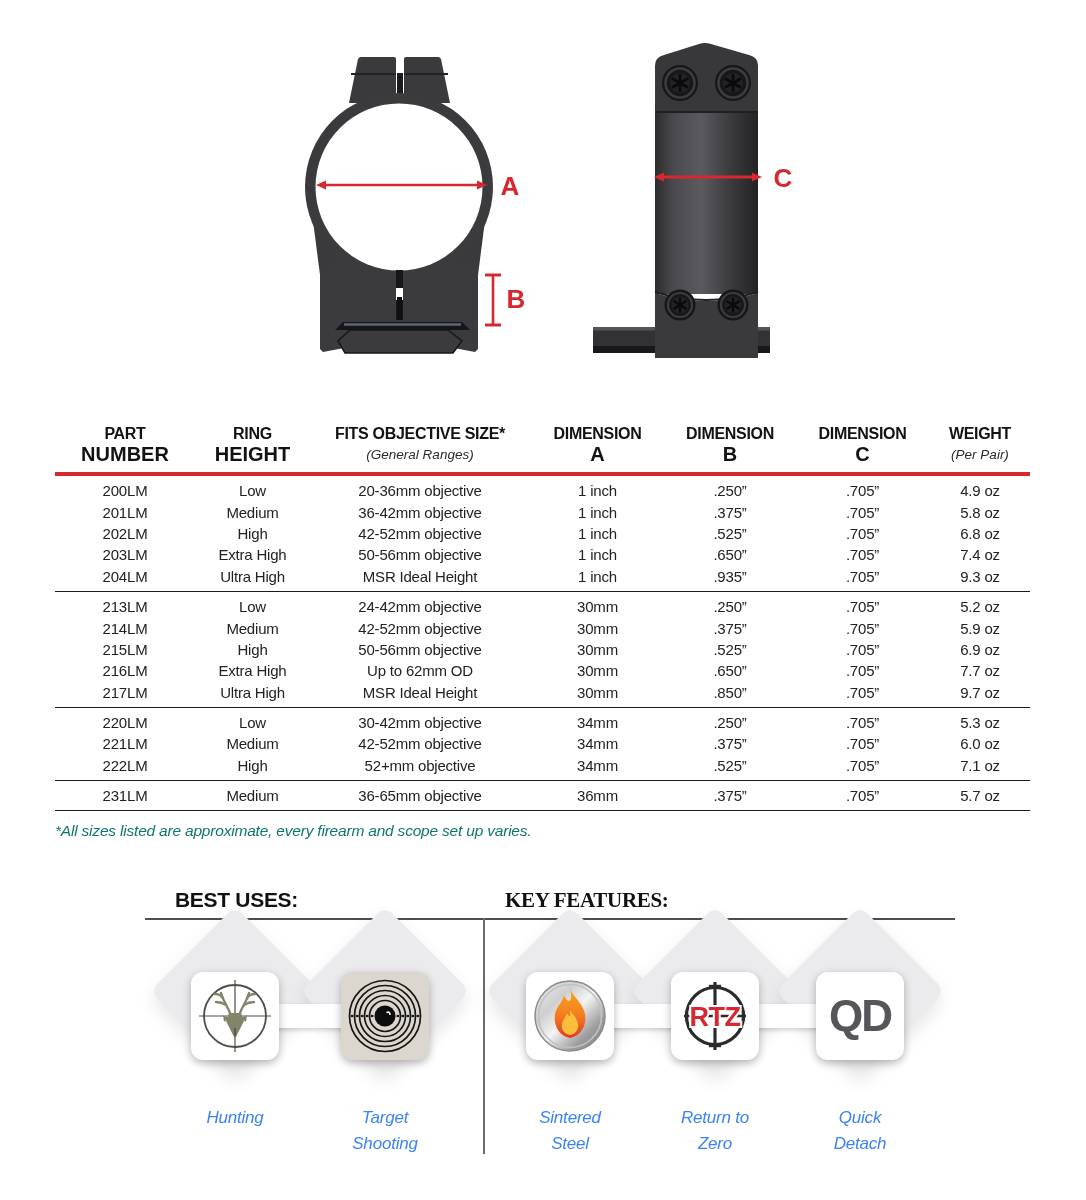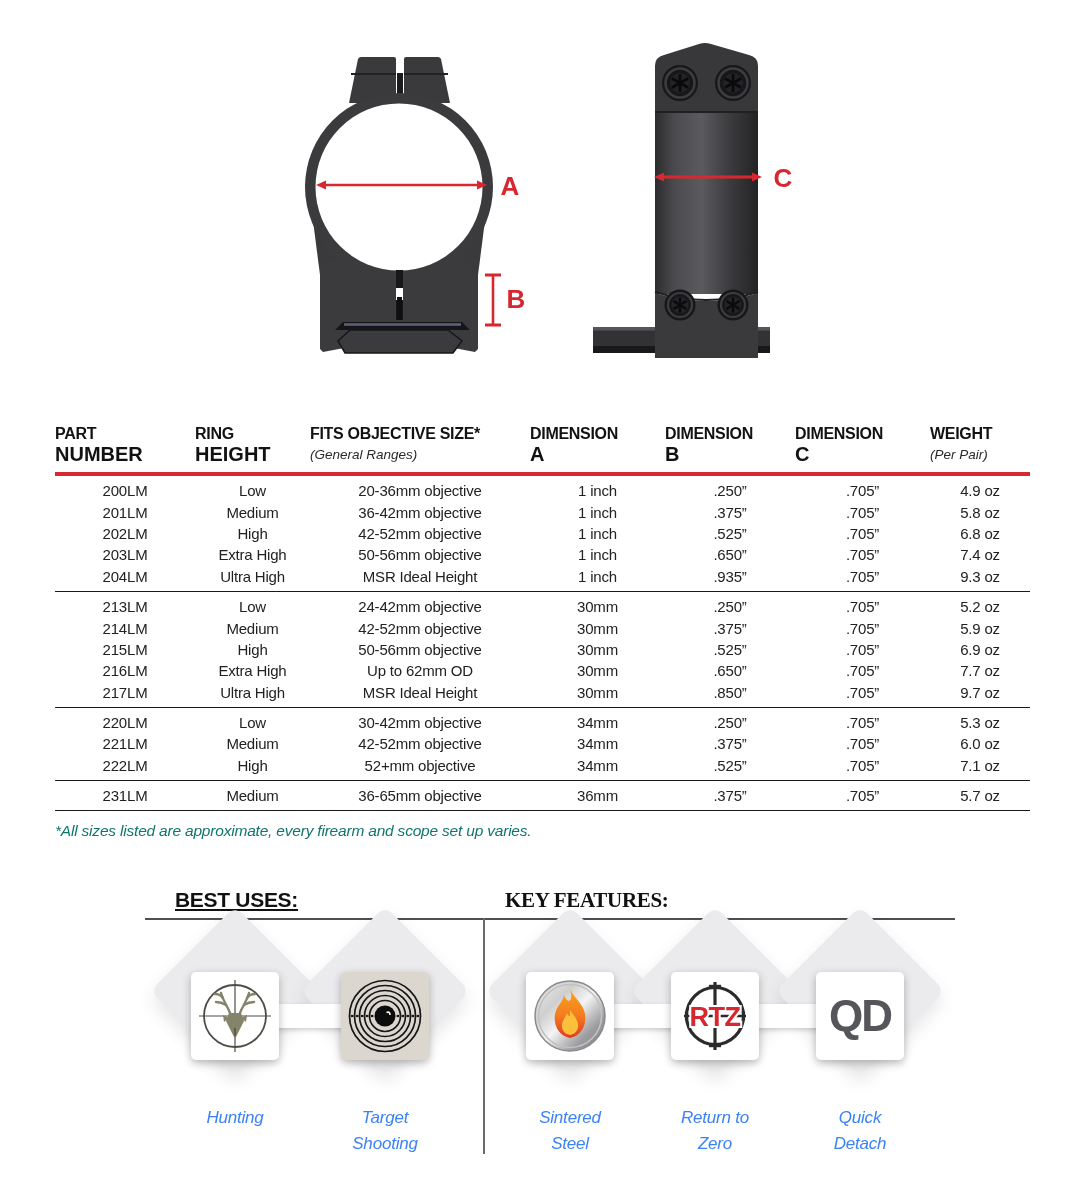--- a/index.html
+++ b/index.html
@@ -7,44 +7,44 @@
         font-family:"Liberation Sans",sans-serif;overflow:hidden;color:#1c1c1c;}
 
   
   .diagram-svg{position:absolute;}
   #front-view{left:285px;top:45px;}
   #side-view{left:585px;top:40px;}
 
   
   .spec-table{position:absolute;left:55px;top:420px;width:975px;}
   .grid7{display:grid;grid-template-columns:140px 115px 220px 135px 130px 135px 100px;}
-  .th{padding-top:3px;}
+  .th{text-align:center;padding-top:3px;}
   .th-1{font-size:16px;font-weight:bold;letter-spacing:-0.3px;line-height:21px;color:#121212;}
   .th-2{font-size:20px;font-weight:bold;line-height:21px;color:#121212;}
   .th-2.it{font-style:italic;font-weight:normal;font-size:13.5px;color:#2a2a2a;}
   .red-rule{height:4px;background:var(--accent,#d7282f);margin-top:7px;}
   .tgroup{padding:4px 0;border-bottom:1.6px solid #1a1a1a;}
   .trow{height:21.4px;}
   .td{font-size:15px;letter-spacing:-0.2px;color:#222;display:flex;align-items:center;justify-content:center;white-space:nowrap;}
   .footnote{position:absolute;left:55px;top:822px;font-size:15.5px;font-style:italic;color:#0f766e;letter-spacing:-0.2px;}
 
   
   .section-heading{position:absolute;top:888px;font-size:21px;font-weight:bold;color:#111;letter-spacing:-0.3px;}
-  #best-uses-heading{left:175px;text-decoration:underline;}
+  #best-uses-heading{left:175px;}
   #key-features-heading{left:505px;font-family:Liberation Serif, serif;}
   .heading-rule{position:absolute;left:145px;top:918px;width:810px;height:2px;background:#4f4f52;}
   .section-divider{position:absolute;left:483px;top:918px;width:1.5px;height:236px;background:#6a6a6d;}
 
   .feature-item{position:absolute;top:931px;width:0;height:0;}
   .diamond{position:absolute;left:-60px;top:0;width:120px;height:120px;background:#ebebed;
            transform:rotate(45deg);border-radius:10px;z-index:1;
            box-shadow:6px 6px 18px rgba(0,0,0,0.10);}
   .connector{position:absolute;top:1004px;height:24px;background:#fff;border-radius:5px;z-index:2;
              box-shadow:0 2px 5px rgba(0,0,0,0.18);}
-  .card{position:absolute;left:-44px;top:41px;width:88px;height:88px;background:#fff;border-radius:5px;
+  .card{position:absolute;left:-44px;top:41px;width:88px;height:88px;background:#fff;border-radius:12px;
         z-index:3;box-shadow:0 3px 8px rgba(0,0,0,0.28);display:flex;align-items:center;justify-content:center;}
   .card.beige{background:#dcd7ce;}
   .use-label{position:absolute;left:-75px;top:174px;width:150px;text-align:center;font-style:italic;
              font-size:17px;line-height:1.55;color:#3b82f6;white-space:pre-line;z-index:4;letter-spacing:-0.2px;}
 </style>
 </head>
 <body>
 
 <div class="page">
 

